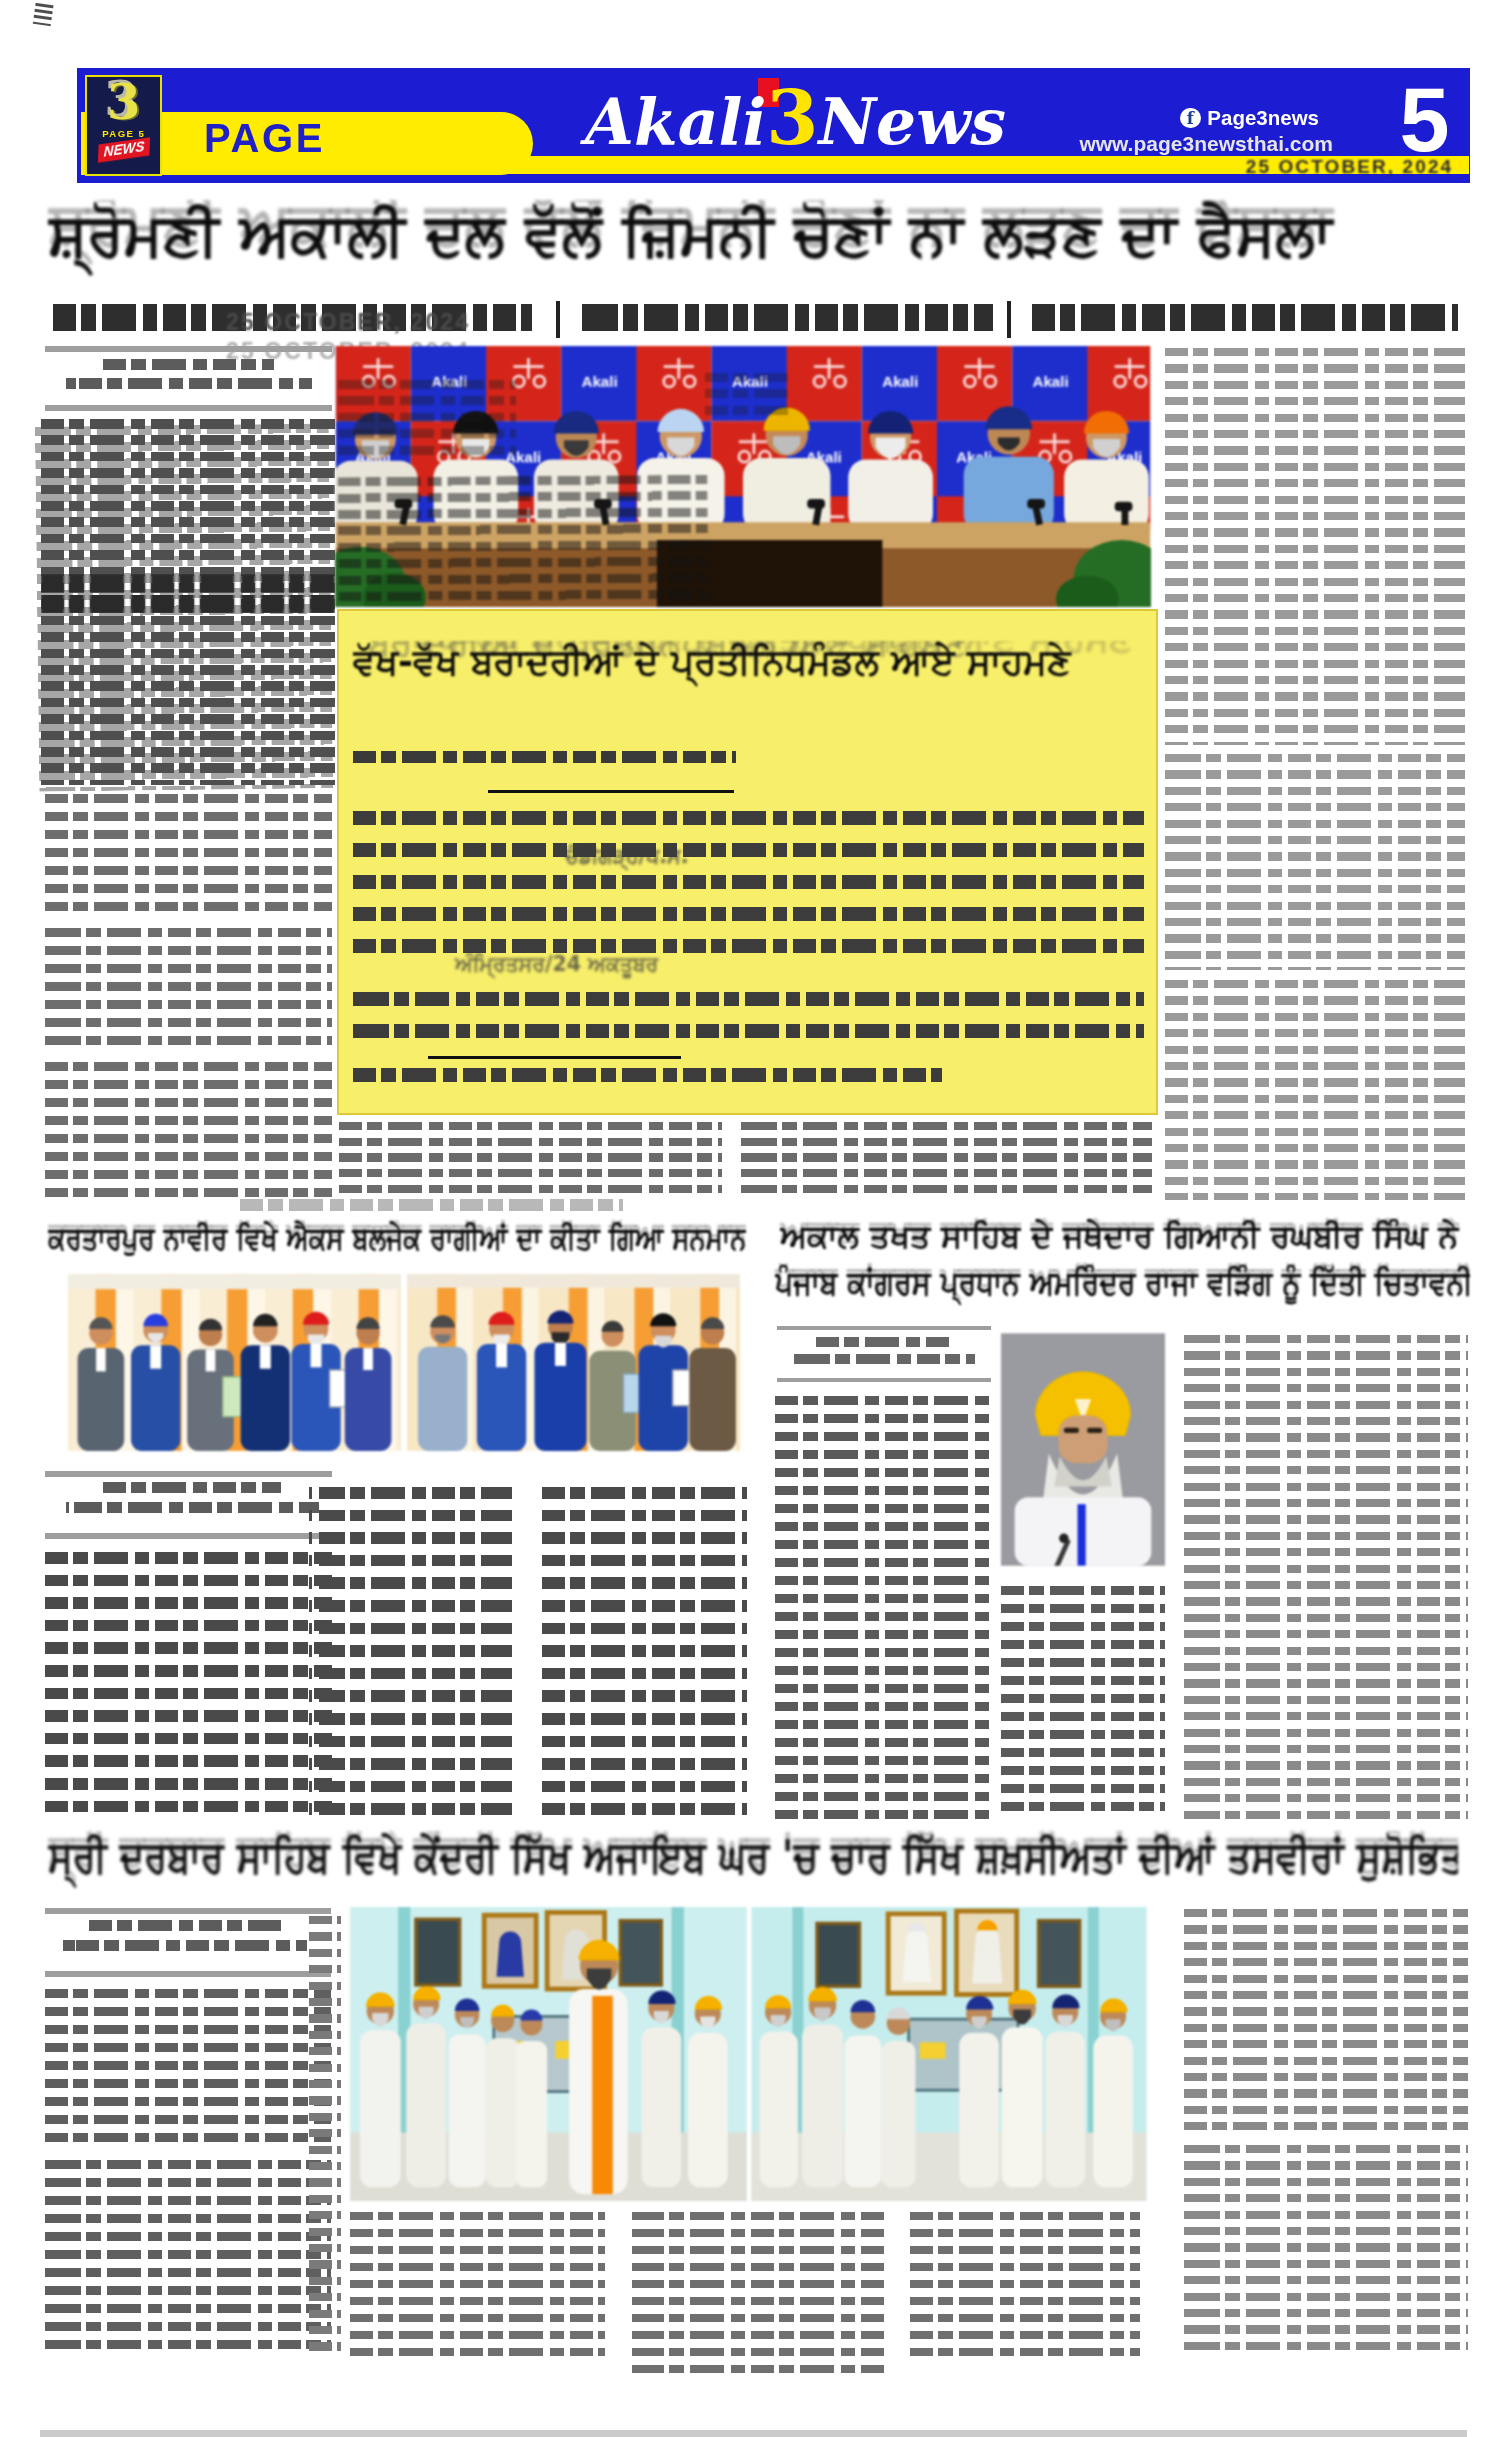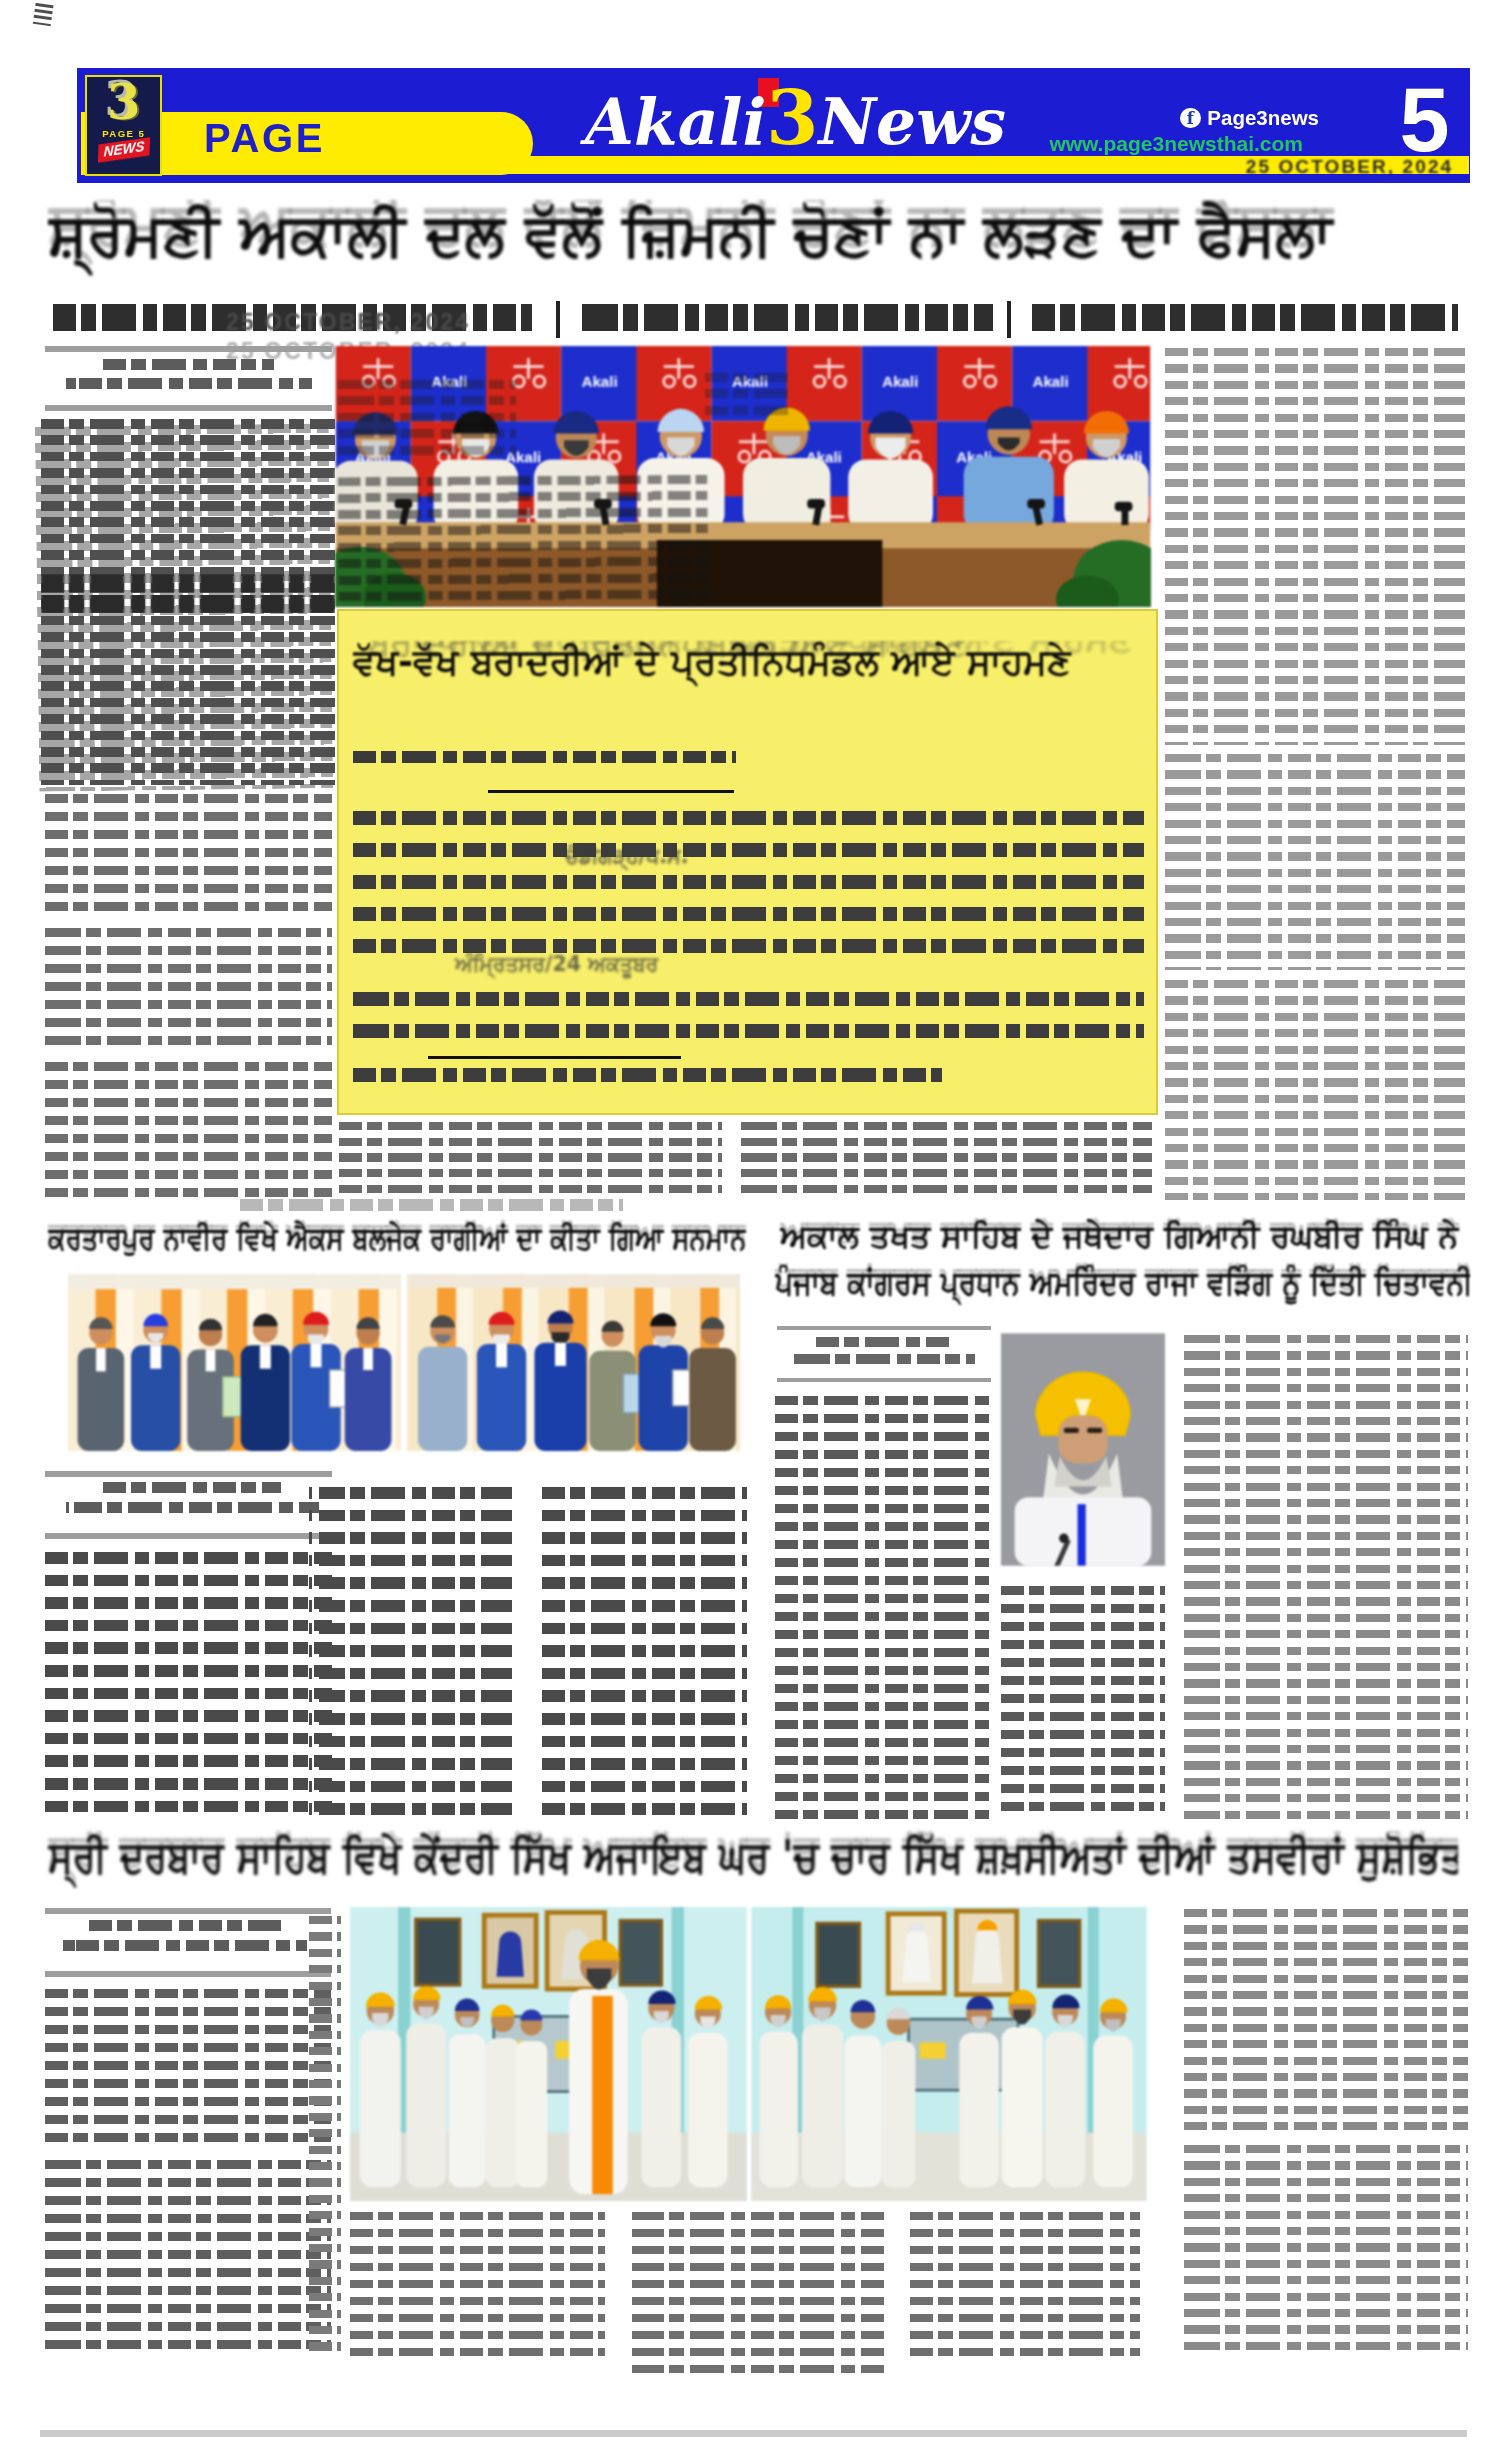--- a/index.html
+++ b/index.html
@@ -26,21 +26,21 @@
             white-space:nowrap;color:#fff;font-family:"DejaVu Serif",serif;font-style:italic;
             font-weight:700;filter:blur(0.3px);}
   .mh-pre,.mh-post{font-size:63px;line-height:82px;}
   .mh-digit{font-size:75px;color:#ffe400;position:relative;font-style:normal;}
   .mh-red{position:absolute;left:-8.2px;top:4.1px;width:20.5px;height:29px;background:#e81020;z-index:-1;}
   .fb-row{position:absolute;right:151px;top:38px;color:#fff;font:700 20.5px "Liberation Sans",sans-serif;
           display:flex;align-items:center;gap:6.8px;filter:blur(0.3px);}
   .fb-circle{width:20.5px;height:20.5px;border-radius:50%;background:#ffffff;color:#1c3f94;
              display:inline-flex;align-items:center;justify-content:center;
              font:700 16.4px "DejaVu Serif",serif;}
-  .website{position:absolute;right:167px;top:64px;color:#22c55e;font:700 21px "Liberation Sans",sans-serif;
+  .website{position:absolute;right:137px;top:64px;color:#e5e5e5;font:700 21px "Liberation Sans",sans-serif;
            filter:blur(0.3px);}
   .pagenum{position:absolute;right:20.5px;top:1.4px;color:#fff;font:700 90px "Liberation Sans",sans-serif;
            filter:blur(0.4px);}
   .issue-date{position:absolute;left:1163px;top:88px;width:219px;text-align:center;
               font:700 19px "Liberation Sans",sans-serif;color:#2e2e2e;letter-spacing:2.1px;
               filter:blur(1.1px);}
 
   
   .guru{font-family:"DejaVu Sans",sans-serif;font-weight:700;color:#0c0c0c;}
   .fitwrap{position:absolute;overflow:hidden;text-align:left;}

